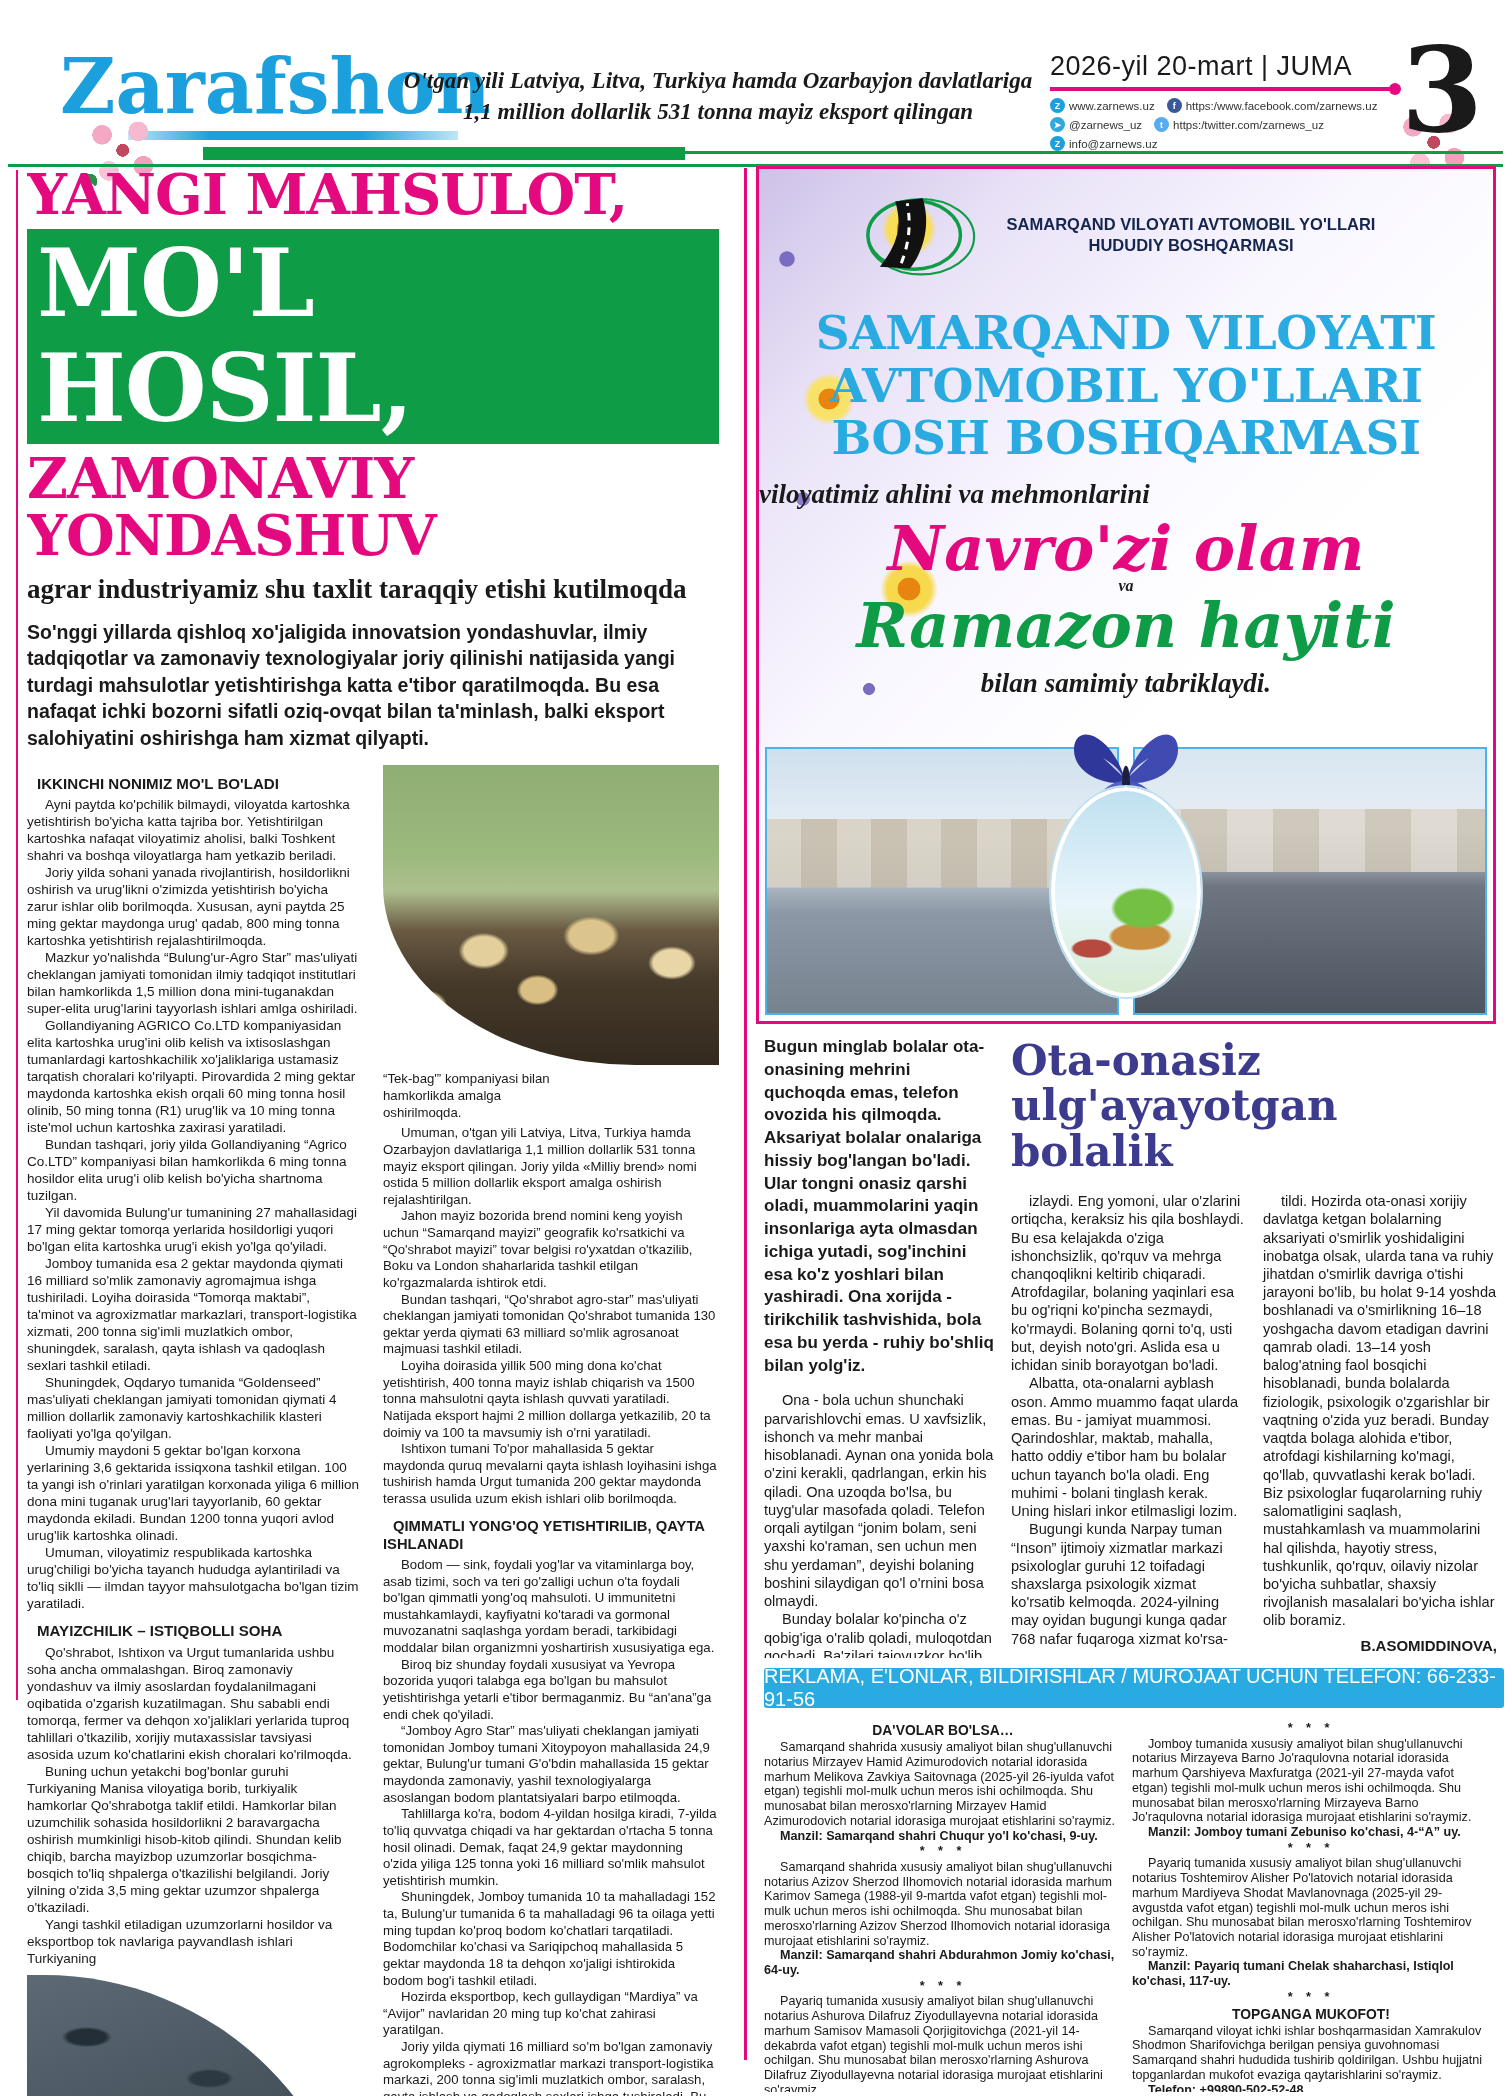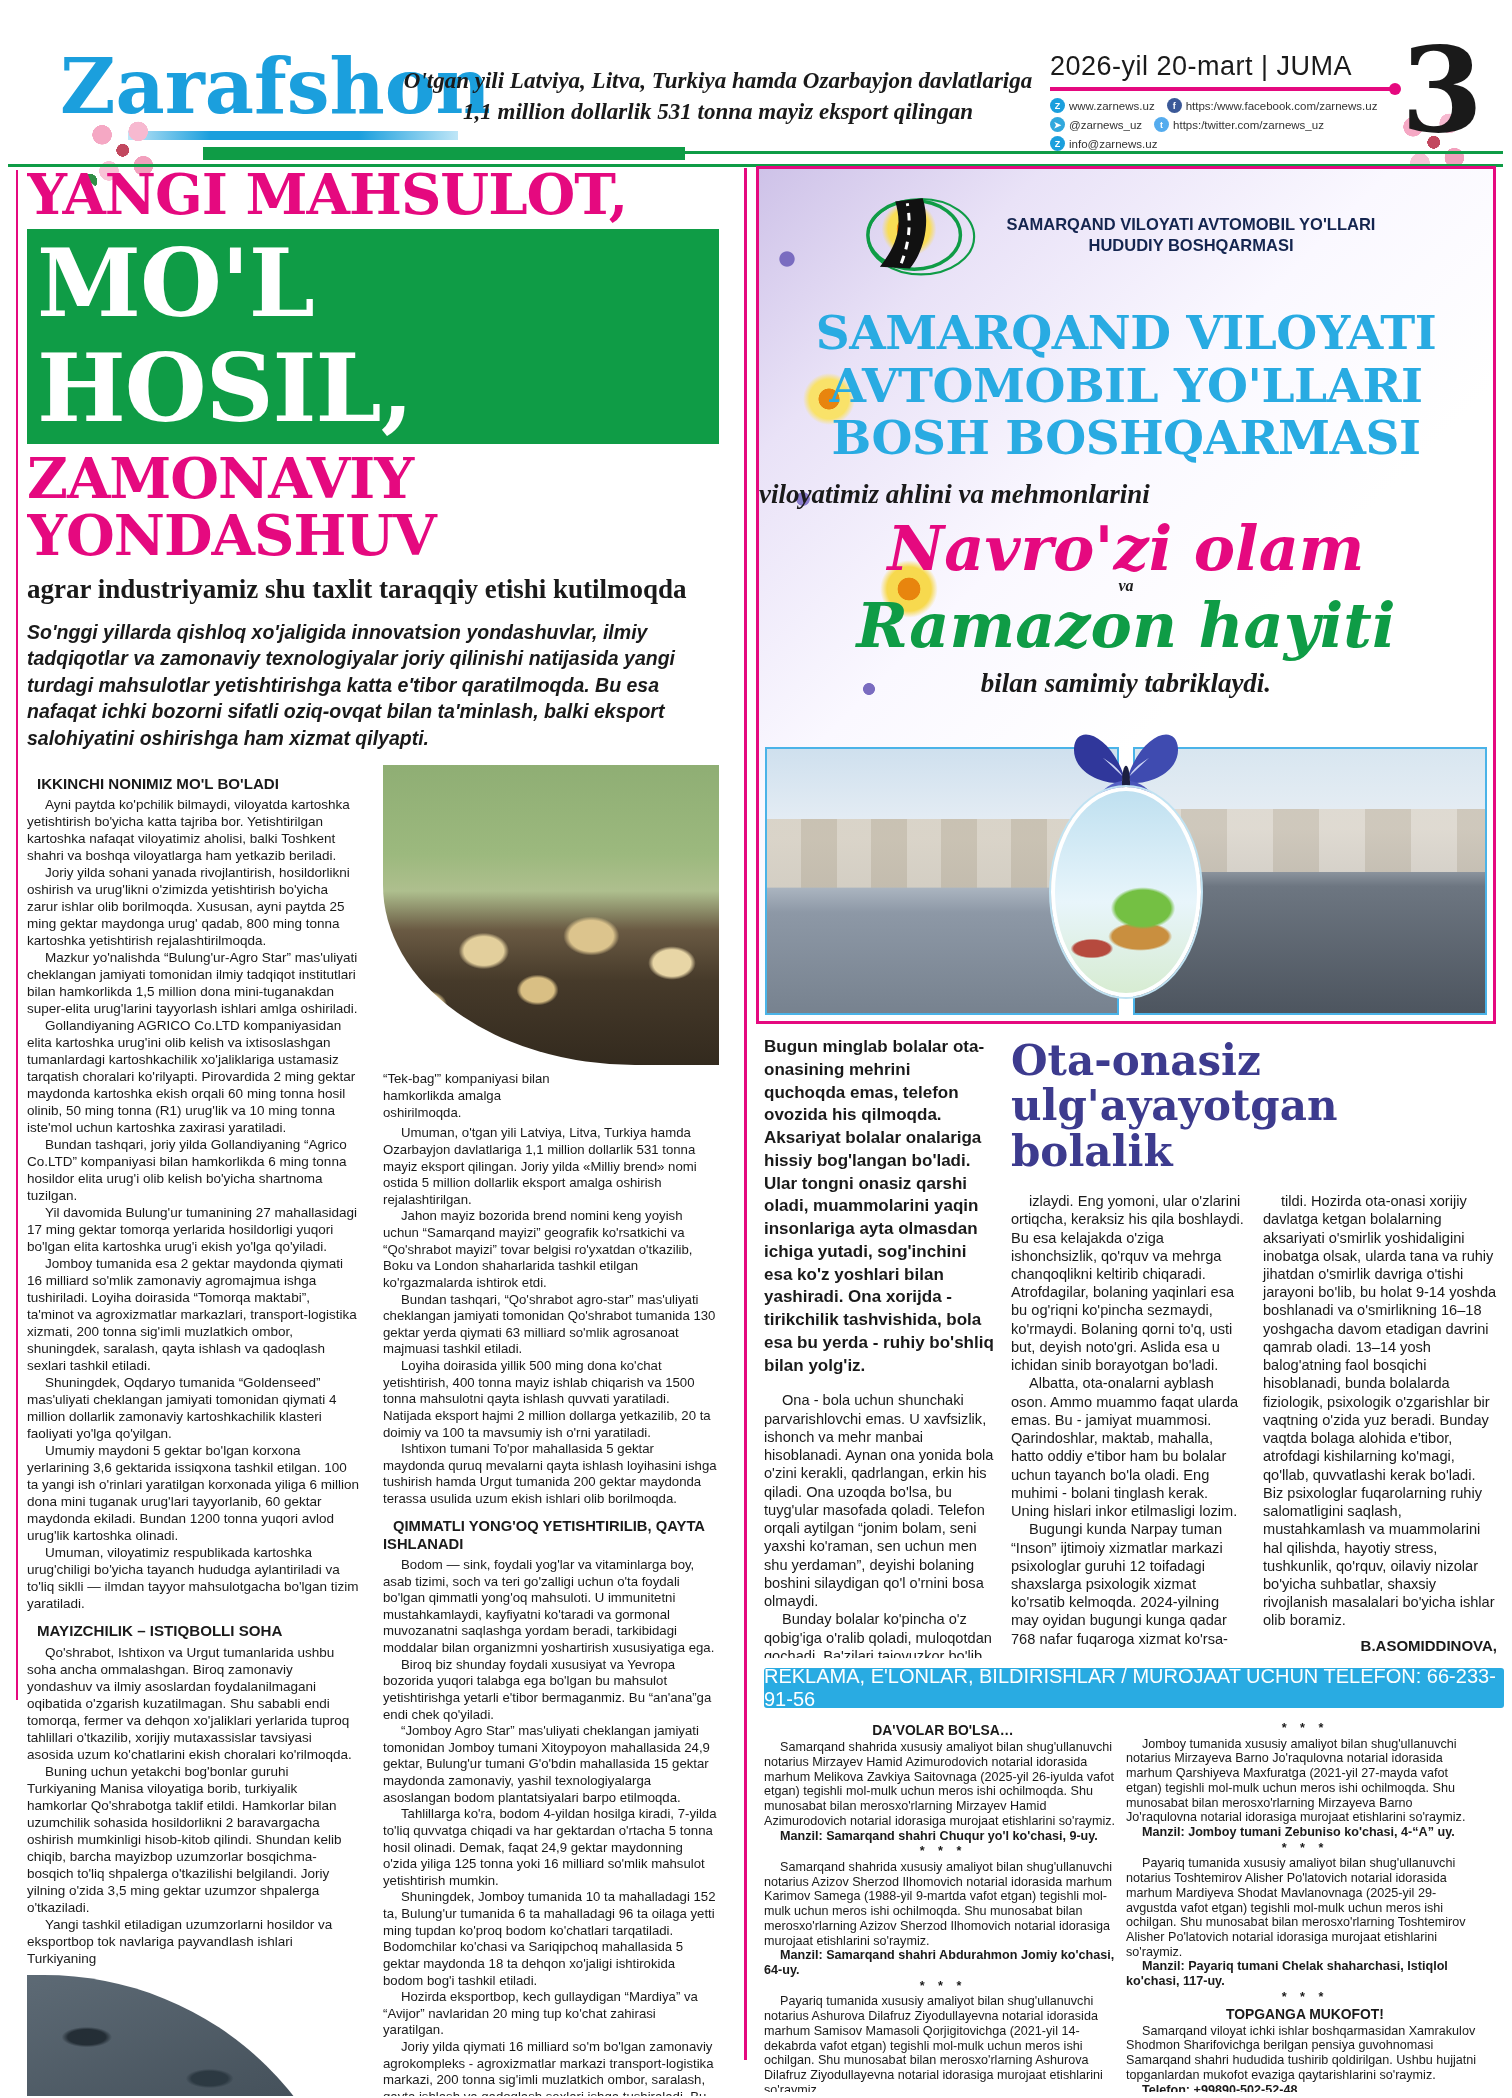--- a/index.html
+++ b/index.html
@@ -43,21 +43,21 @@
   .blossom.b1{left:70px; top:86px;} .blossom.b2{right:28px; top:78px;}
 
   
   .left-edge{position:absolute; left:16px; top:170px; width:2px; height:1530px; background:var(--pink);}
   .left-article{position:absolute; left:27px; top:166px; width:692px; height:1930px; overflow:hidden;}
   .kicker,.subhead2{font-family:"DejaVu Serif",serif; font-weight:bold; color:var(--pink);
         font-size:56px; line-height:1.02; letter-spacing:-1px;}
   .headline-bar{margin:6px 0; background:var(--green); color:#fff; font-family:"DejaVu Serif",serif;
         font-weight:bold; font-size:94px; line-height:1.12; padding:2px 10px; letter-spacing:-1px;}
   .standfirst{margin-top:10px; font-family:"Liberation Serif",serif; font-weight:bold; font-size:27px;}
-  .lead{margin-top:14px; font-weight:bold; font-size:19.5px; line-height:1.36;font-style:italic;}
+  .lead{margin-top:14px; font-weight:bold; font-size:19.5px; line-height:1.36;}
   .cols{margin-top:14px; display:flex; gap:24px; height:1480px; overflow:hidden;}
   .col1{width:332px; font-size:13.5px; line-height:1.26;}
   .col2{width:336px; font-size:13.2px; line-height:1.26;}
   .li-p{text-indent:18px;}
   .li-h{font-weight:bold; font-size:1.12em; margin:9px 0 3px; text-indent:10px;}
   .photo{border:0;}
   .raisins{margin-top:8px; width:332px; height:345px; border-top-right-radius:95% 90%;
      background:
        radial-gradient(42px 17px at 18% 18%, #242e36 45%, transparent 60%),
        radial-gradient(40px 16px at 55% 30%, #2c3942 45%, transparent 60%),
@@ -134,21 +134,21 @@
   .psych-right{width:486px;}
   .psych-title{font-family:"DejaVu Serif",serif; font-weight:bold; font-size:42px; line-height:1.08;
       color:var(--indigo); margin:2px 0 18px;}
   .psych-right-cols{display:flex; gap:18px;}
   .psych-right-cols .psych-col{width:234px;}
   .sig{margin-top:6px; font-weight:bold; text-align:right; font-size:15px; line-height:1.3;}
 
   .banner{margin-top:10px; margin-left:8px; height:40px; background:var(--blue); color:#fff;
       display:flex; align-items:center; justify-content:center; font-weight:normal; font-size:20px; border-radius:3px;}
 
-  .classifieds{margin-top:12px; margin-left:8px; display:flex; gap:4px; height:372px; overflow:hidden;}
+  .classifieds{margin-top:12px; margin-left:8px; display:flex; gap:10px; height:372px; overflow:hidden;}
   .cl-col{width:358px; font-size:12.6px; line-height:1.17;}
   .cl-col .li-h{text-align:center; text-indent:0; font-size:1.1em; margin:2px 0 2px;}
   .cl-col .li-p{text-indent:16px;}
   .cl-col .li-addr{font-weight:bold; text-indent:16px;}
   .li-stars{text-align:center; letter-spacing:5px; line-height:1; margin:2px 0; font-weight:bold;}
 </style>
 </head>
 <body>
 
 <div class="page">

